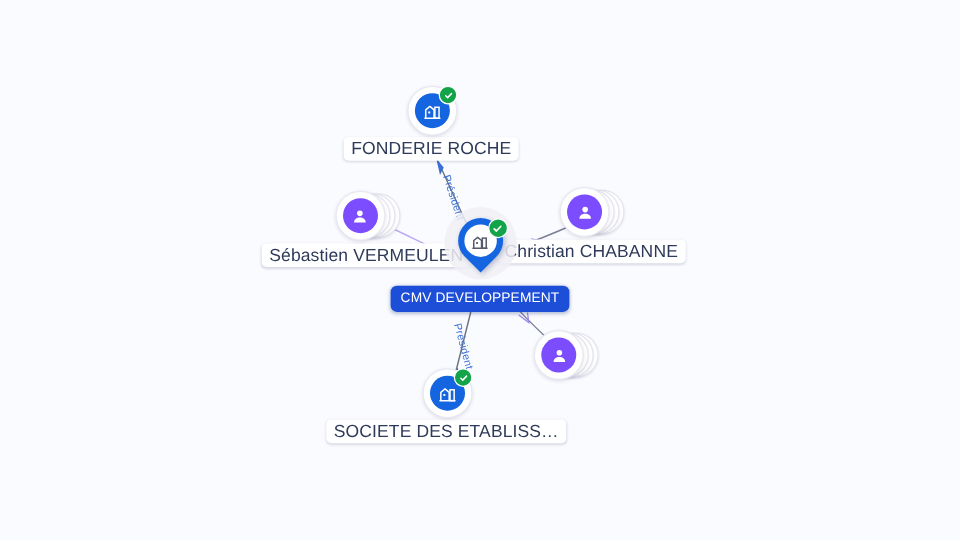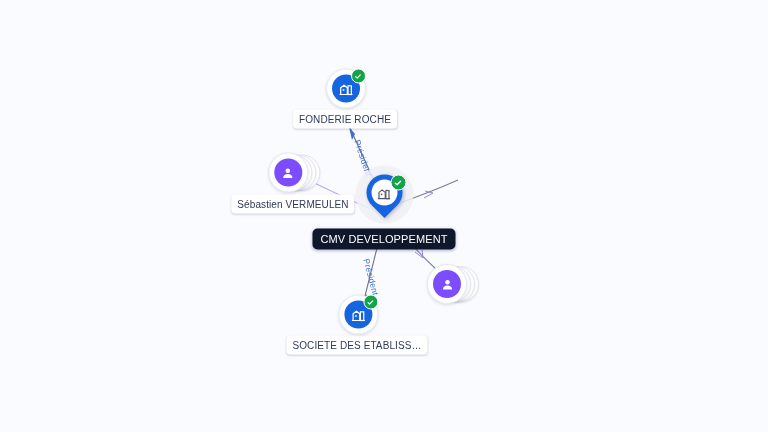--- a/index.html
+++ b/index.html
@@ -163,30 +163,30 @@
     align-items: center;
     justify-content: center;
     z-index: 4;
   }
 
   
   .node-label {
     margin-top: 2px;
     background: #ffffff;
     color: #2e3a59;
-    font-size: 10px;
+    font-size: 14px;
     line-height: 13px;
     padding: 3px 6px;
     border-radius: 4px;
     white-space: nowrap;
     box-shadow: 0 1px 2px rgba(40, 40, 80, 0.16);
     letter-spacing: .1px;
   }
   .node-label.primary {
-    background: #0f172a;
+    background: #1d4ed8;
     color: #ffffff;
     font-size: 11px;
     padding: 4px 8px;
     border-radius: 5px;
     box-shadow: 0 1px 3px rgba(20, 50, 120, 0.30);
   }
 
   
   .edge-label {
     position: absolute;
@@ -263,20 +263,36 @@
           <svg width="15" height="15" viewBox="0 0 24 24" aria-hidden="true">
             <circle cx="12" cy="8.3" r="3.6" fill="#ffffff"></circle>
             <path d="M4.6 20c0-4.1 3.3-6.3 7.4-6.3s7.4 2.2 7.4 6.3z" fill="#ffffff"></path>
           </svg>
         </div>
       </div>
     </div>
     <div class="node-label">Sébastien VERMEULEN</div>
   </div>
 
+  <div class="node" style="left:473px; top:180px;">
+    <div class="person-stack">
+      <div class="disc d3"></div>
+      <div class="disc d2"></div>
+      <div class="disc d1"></div>
+      <div class="front">
+        <div class="person-avatar">
+          <svg width="15" height="15" viewBox="0 0 24 24" aria-hidden="true">
+            <circle cx="12" cy="8.3" r="3.6" fill="#ffffff"></circle>
+            <path d="M4.6 20c0-4.1 3.3-6.3 7.4-6.3s7.4 2.2 7.4 6.3z" fill="#ffffff"></path>
+          </svg>
+        </div>
+      </div>
+    </div>
+    <div class="node-label">Christian CHABANNE</div>
+  </div>
 
   <div class="node" style="left:452px; top:284px;">
     <div class="person-stack">
       <div class="disc d3"></div>
       <div class="disc d2"></div>
       <div class="disc d1"></div>
       <div class="front">
         <div class="person-avatar">
           <svg width="15" height="15" viewBox="0 0 24 24" aria-hidden="true">
             <circle cx="12" cy="8.3" r="3.6" fill="#ffffff"></circle>

